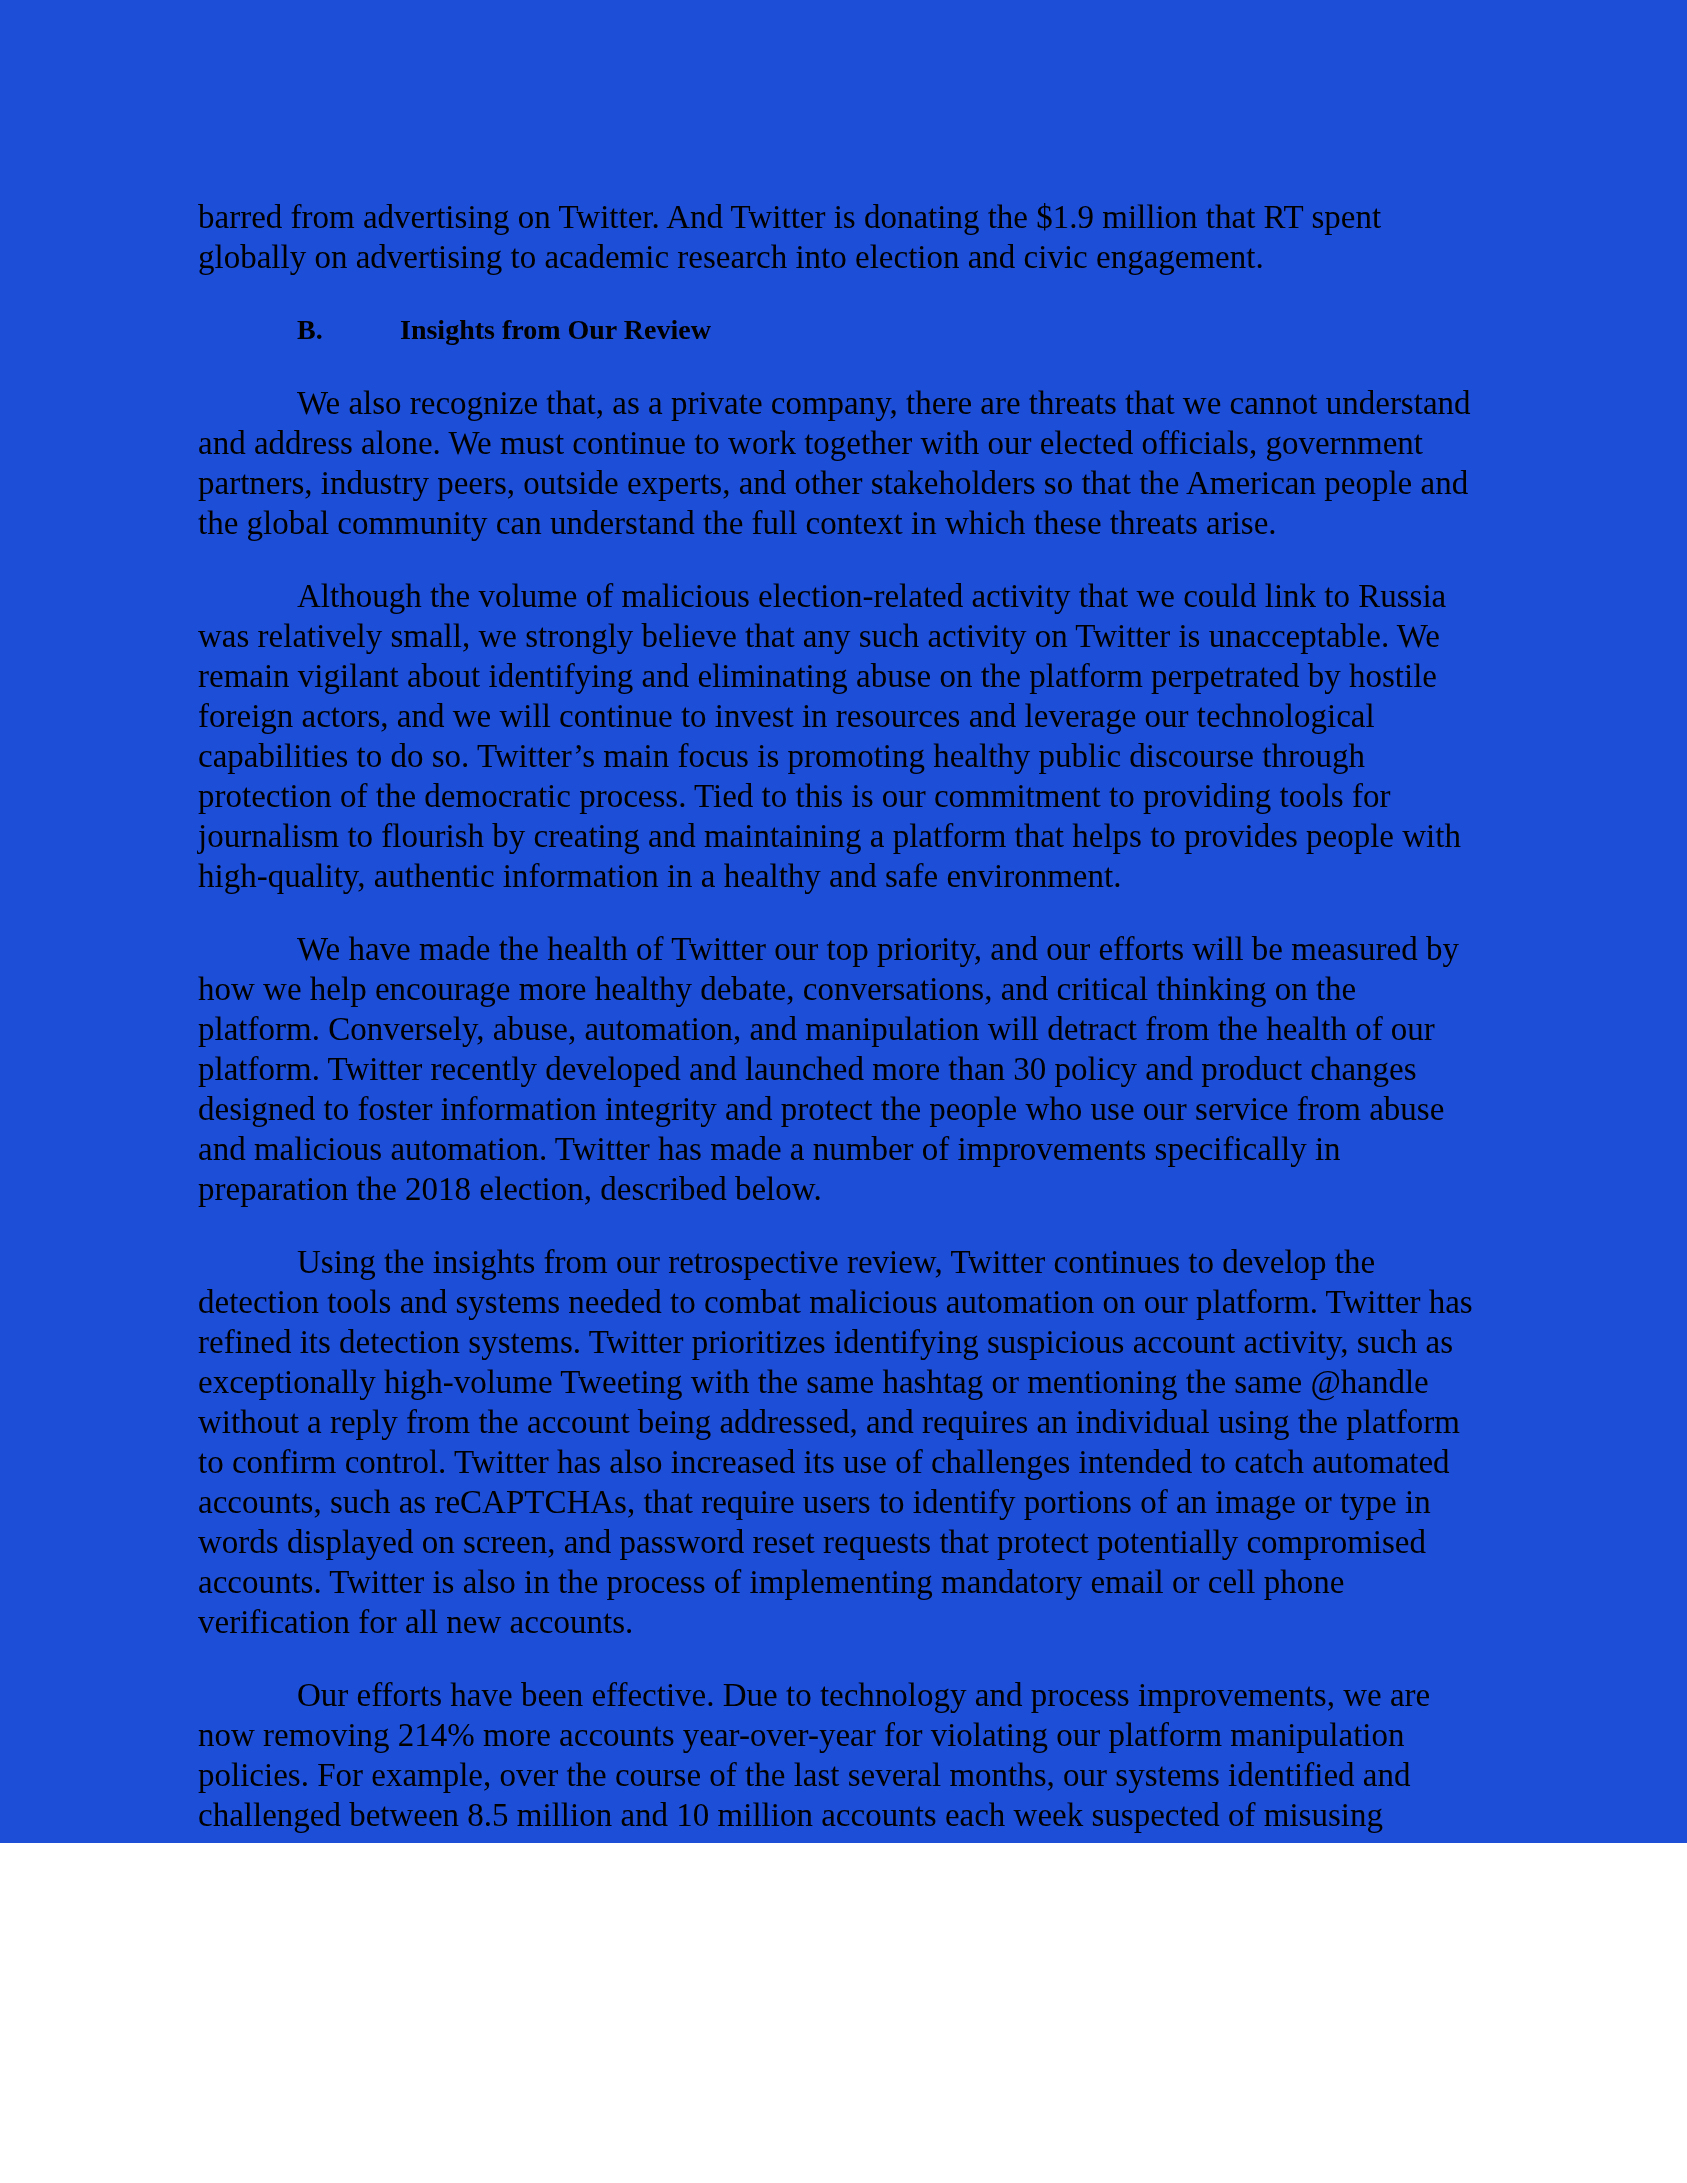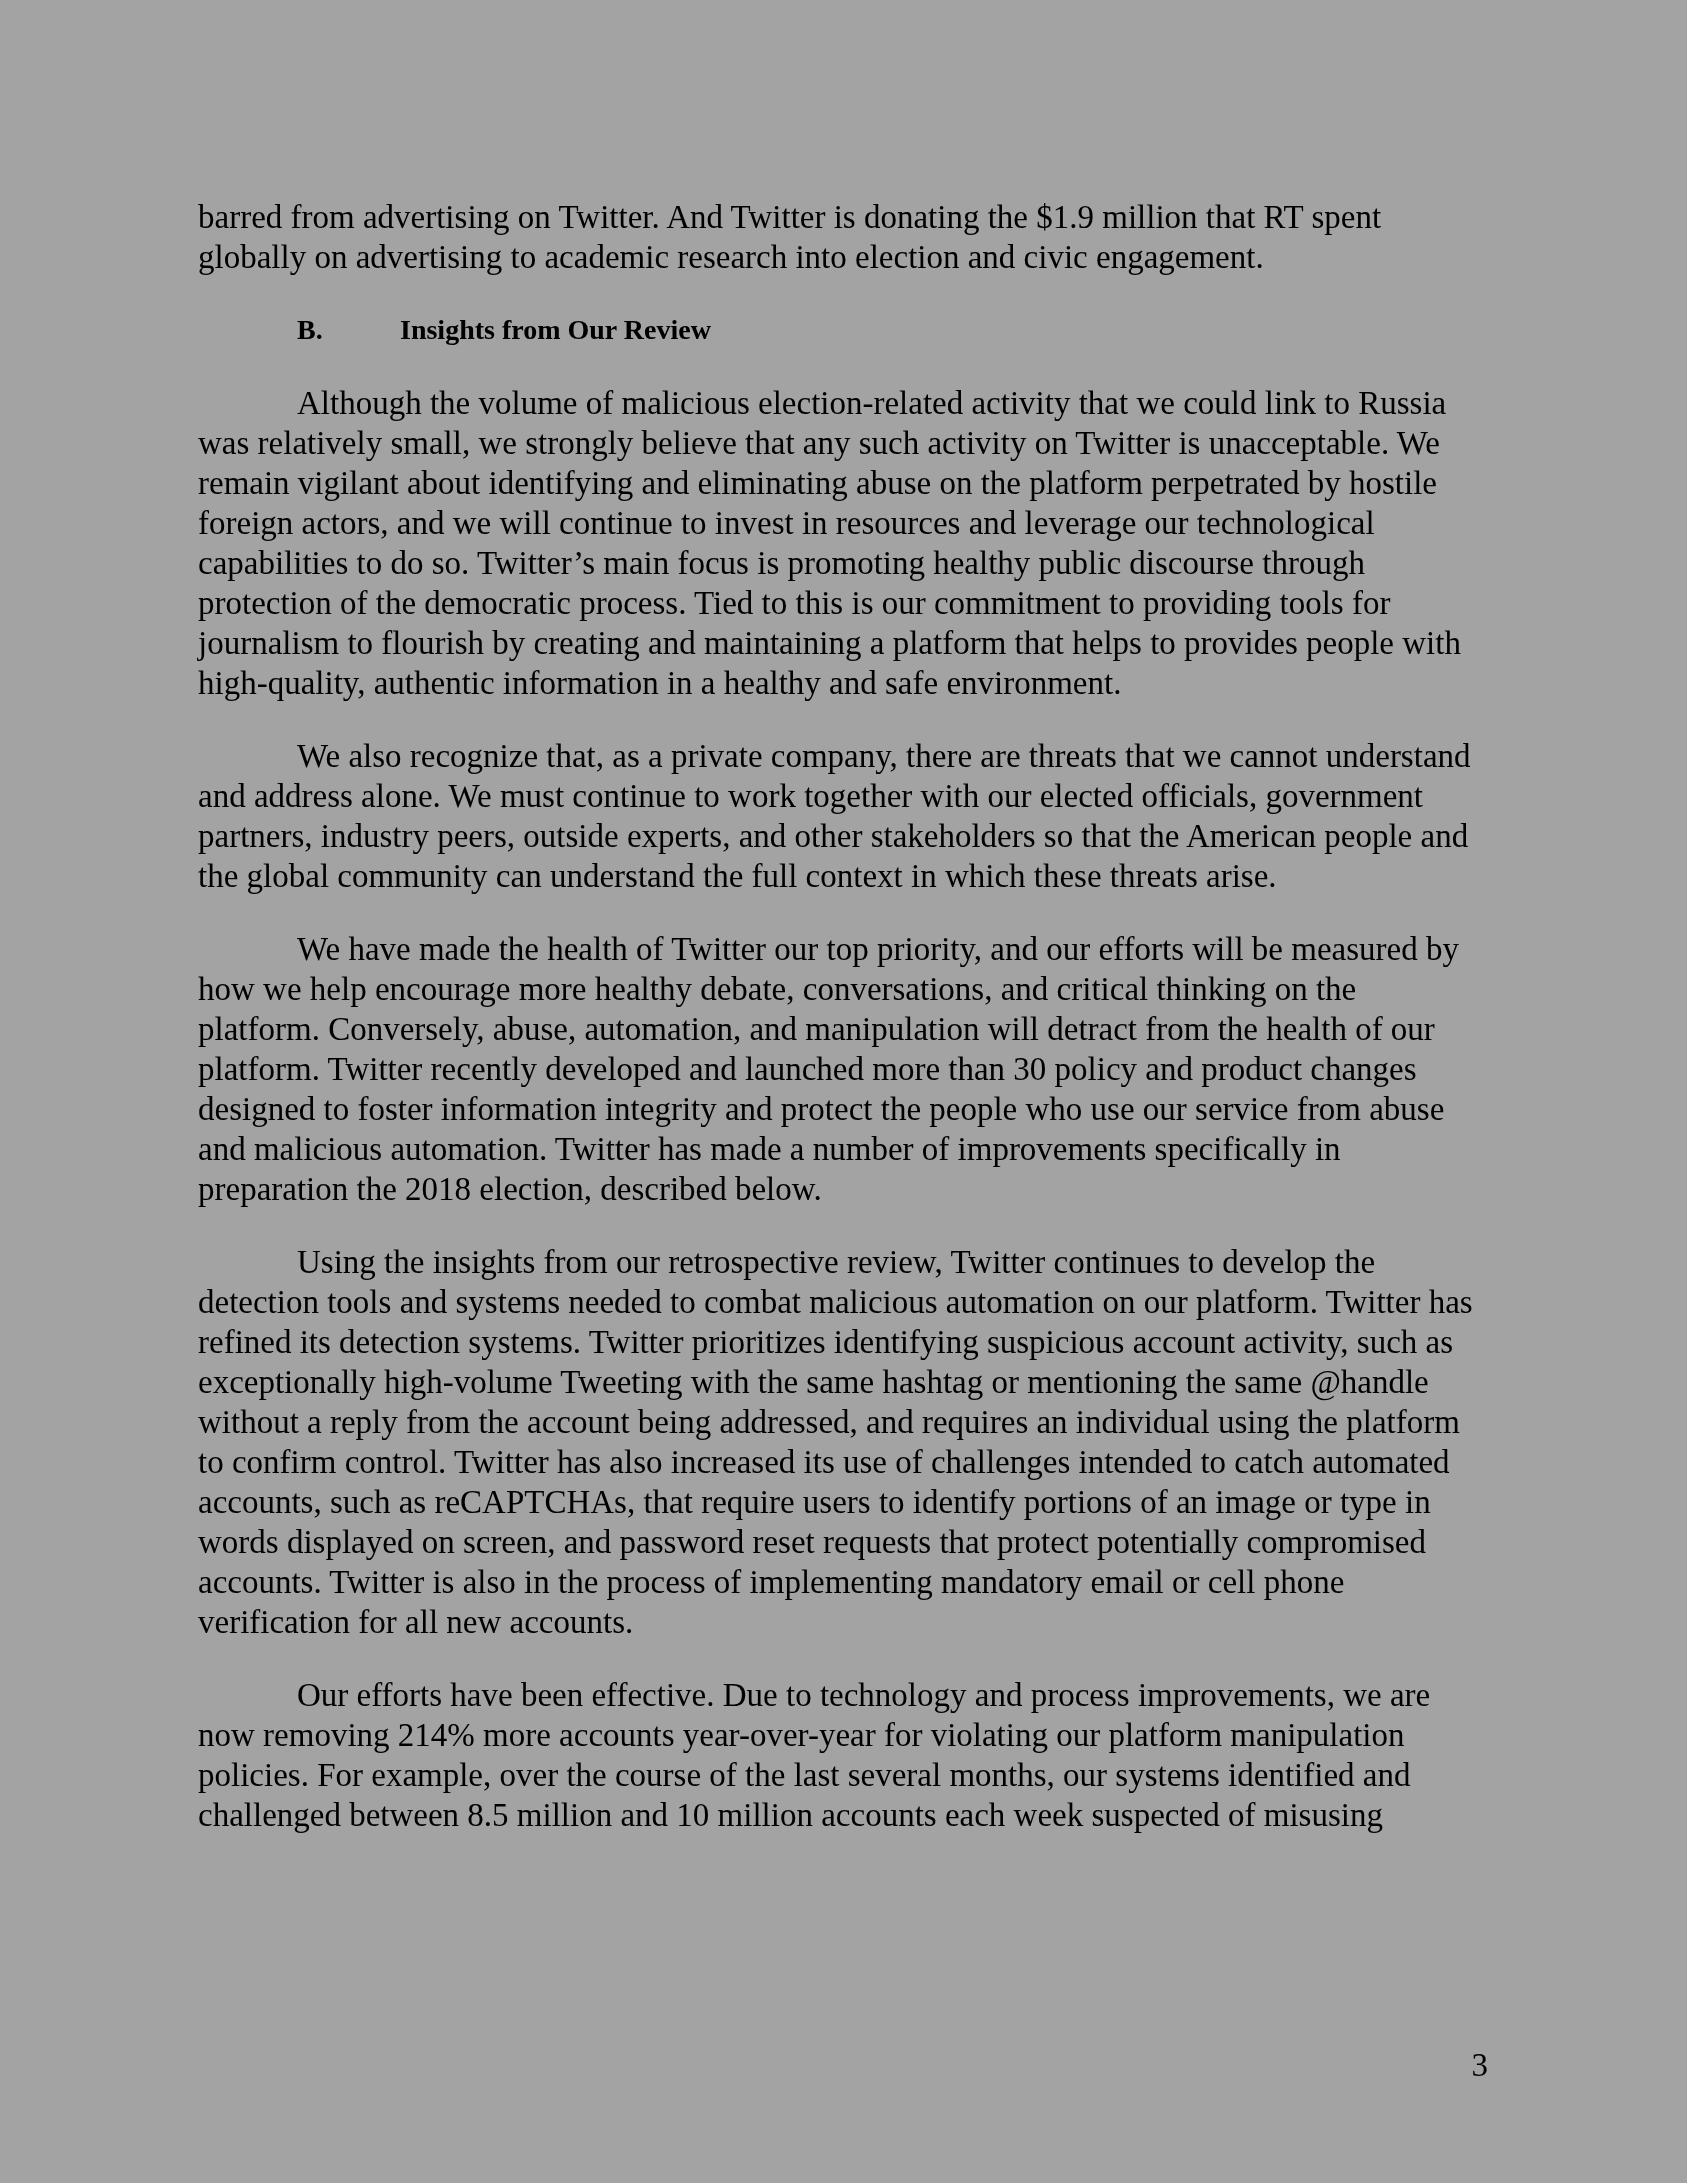--- a/index.html
+++ b/index.html
@@ -3,22 +3,22 @@
 <meta charset="utf-8">
 <style>
   html, body {
     margin: 0;
     padding: 0;
     background: #ffffff;
   }
   .page {
     position: relative;
     width: 1687px;
-    height: 2183px;
-    background: #a3a3a3;
+    height: 1843px;
+    background: #1d4ed8;
     color: #000000;
     font-family: "Liberation Serif", "DejaVu Serif", serif;
     font-size: 33px;
     line-height: 40px;
     overflow: hidden;
   }
   .content {
     position: absolute;
     left: 198px;
     top: 197px;
@@ -58,33 +58,33 @@
 <body>
 
 <div class="page">
   <main class="content">
 
     <p class="para">barred from advertising on Twitter. And Twitter is donating the $1.9 million that RT spent
 globally on advertising to academic research into election and civic engagement.</p>
 
     <h2 class="heading indented"><span class="hlabel">B.</span><span class="htitle">Insights from Our Review</span></h2>
 
+    <p class="para indent">We also recognize that, as a private company, there are threats that we cannot understand
+and address alone. We must continue to work together with our elected officials, government
+partners, industry peers, outside experts, and other stakeholders so that the American people and
+the global community can understand the full context in which these threats arise.</p>
+
     <p class="para indent">Although the volume of malicious election-related activity that we could link to Russia
 was relatively small, we strongly believe that any such activity on Twitter is unacceptable. We
 remain vigilant about identifying and eliminating abuse on the platform perpetrated by hostile
 foreign actors, and we will continue to invest in resources and leverage our technological
 capabilities to do so. Twitter’s main focus is promoting healthy public discourse through
 protection of the democratic process. Tied to this is our commitment to providing tools for
 journalism to flourish by creating and maintaining a platform that helps to provides people with
 high-quality, authentic information in a healthy and safe environment.</p>
-
-    <p class="para indent">We also recognize that, as a private company, there are threats that we cannot understand
-and address alone. We must continue to work together with our elected officials, government
-partners, industry peers, outside experts, and other stakeholders so that the American people and
-the global community can understand the full context in which these threats arise.</p>
 
 
     <p class="para indent">We have made the health of Twitter our top priority, and our efforts will be measured by
 how we help encourage more healthy debate, conversations, and critical thinking on the
 platform. Conversely, abuse, automation, and manipulation will detract from the health of our
 platform. Twitter recently developed and launched more than 30 policy and product changes
 designed to foster information integrity and protect the people who use our service from abuse
 and malicious automation. Twitter has made a number of improvements specifically in
 preparation the 2018 election, described below.</p>
 

